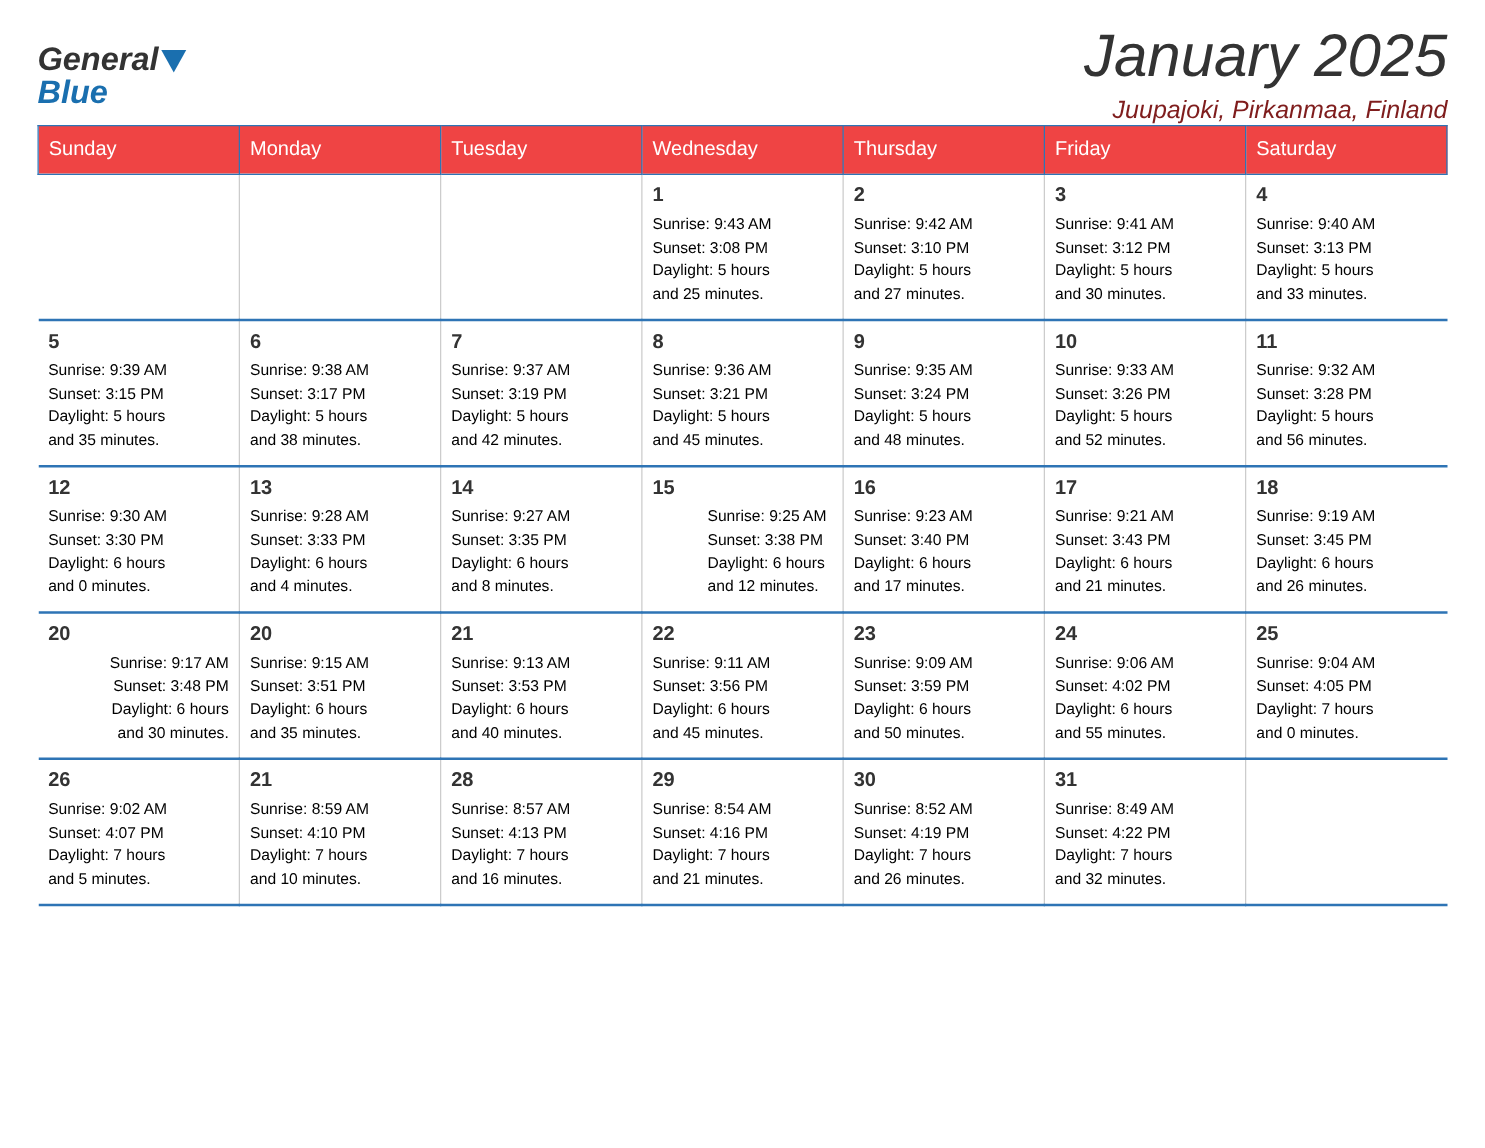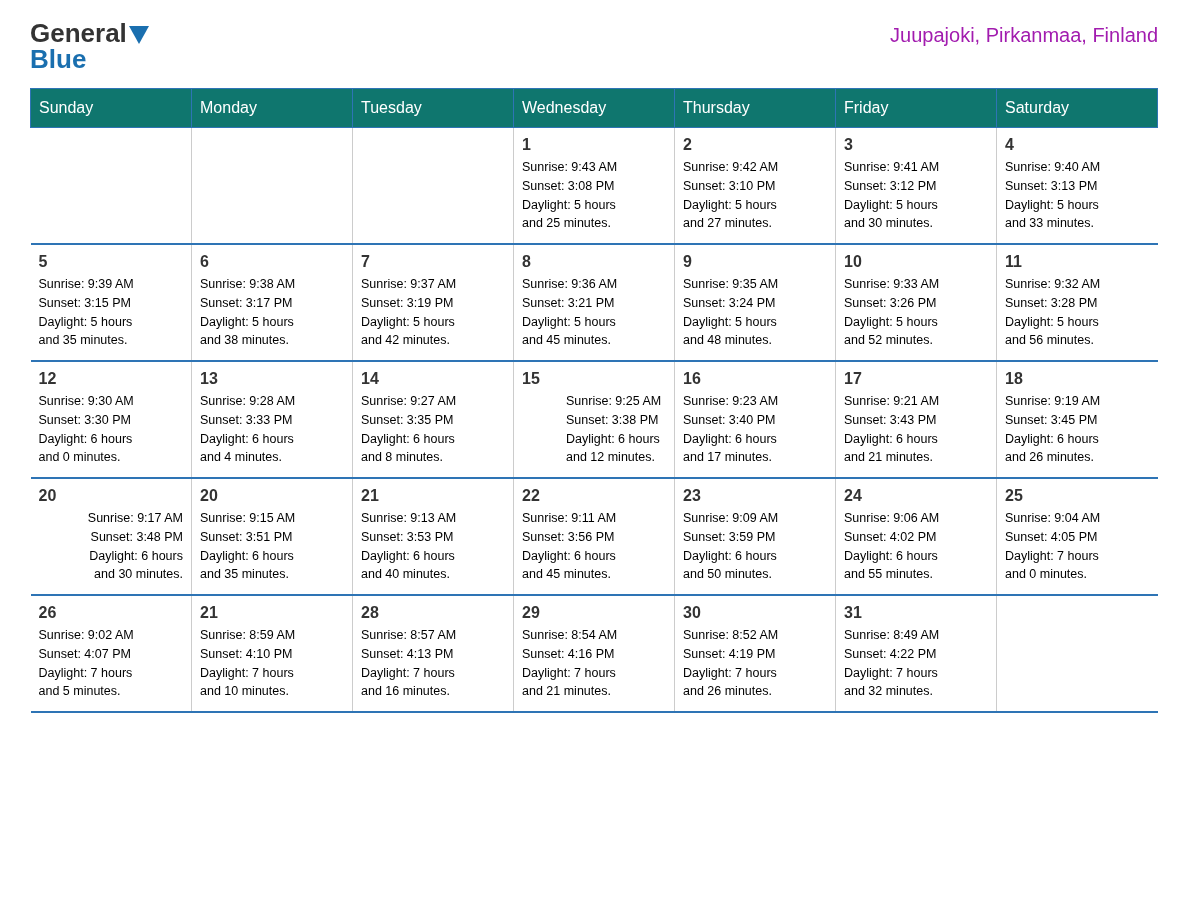--- a/index.html
+++ b/index.html
@@ -6,22 +6,22 @@
     body {
       font-family: Arial, sans-serif;
       background: #fff;
       width: 1188px;
       min-height: 918px;
       padding: 20px 30px;
     }
     .header {
       display: flex;
       justify-content: space-between;
-      align-items: flex-start;
-      margin-bottom: 16px;
+      align-items: center;
+      font-style: italic;
     }
     .logo {
       display: flex;
       align-items: center;
       gap: 4px;
     }
     .logo-text-general {
       font-size: 26px;
       font-weight: bold;
       color: #333;
@@ -44,30 +44,30 @@
       text-align: right;
     }
     .month-title {
       font-size: 48px;
       font-weight: normal;
       color: #333;
       line-height: 1.1;
     }
     .location {
       font-size: 20px;
-      color: #a21caf;
+      color: #7f1d1d;
       margin-top: 4px;
     }
     table {
       width: 100%;
       border-collapse: collapse;
       table-layout: fixed;
     }
     thead tr {
-      background-color: #0f766e;
+      background-color: #ef4444;
     }
     thead th {
       color: #fff;
       font-size: 16px;
       font-weight: normal;
       padding: 10px 8px;
       text-align: left;
       border: 1px solid #2e74b5;
     }
     tbody tr {
@@ -107,20 +107,21 @@
   <div class="logo">
     <div style="display:flex; flex-direction:column; line-height:1;">
       <div style="display:flex; align-items:center;">
         <span class="logo-text-general">General</span>
         <div class="logo-triangle"></div>
       </div>
       <span class="logo-text-blue">Blue</span>
     </div>
   </div>
   <div class="header-right">
+    <div class="month-title">January 2025</div>
     <div class="location">Juupajoki, Pirkanmaa, Finland</div>
   </div>
 </div>
 
 <table>
   <thead>
     <tr>
     <th>Sunday</th>
         <th>Monday</th>
         <th>Tuesday</th>

